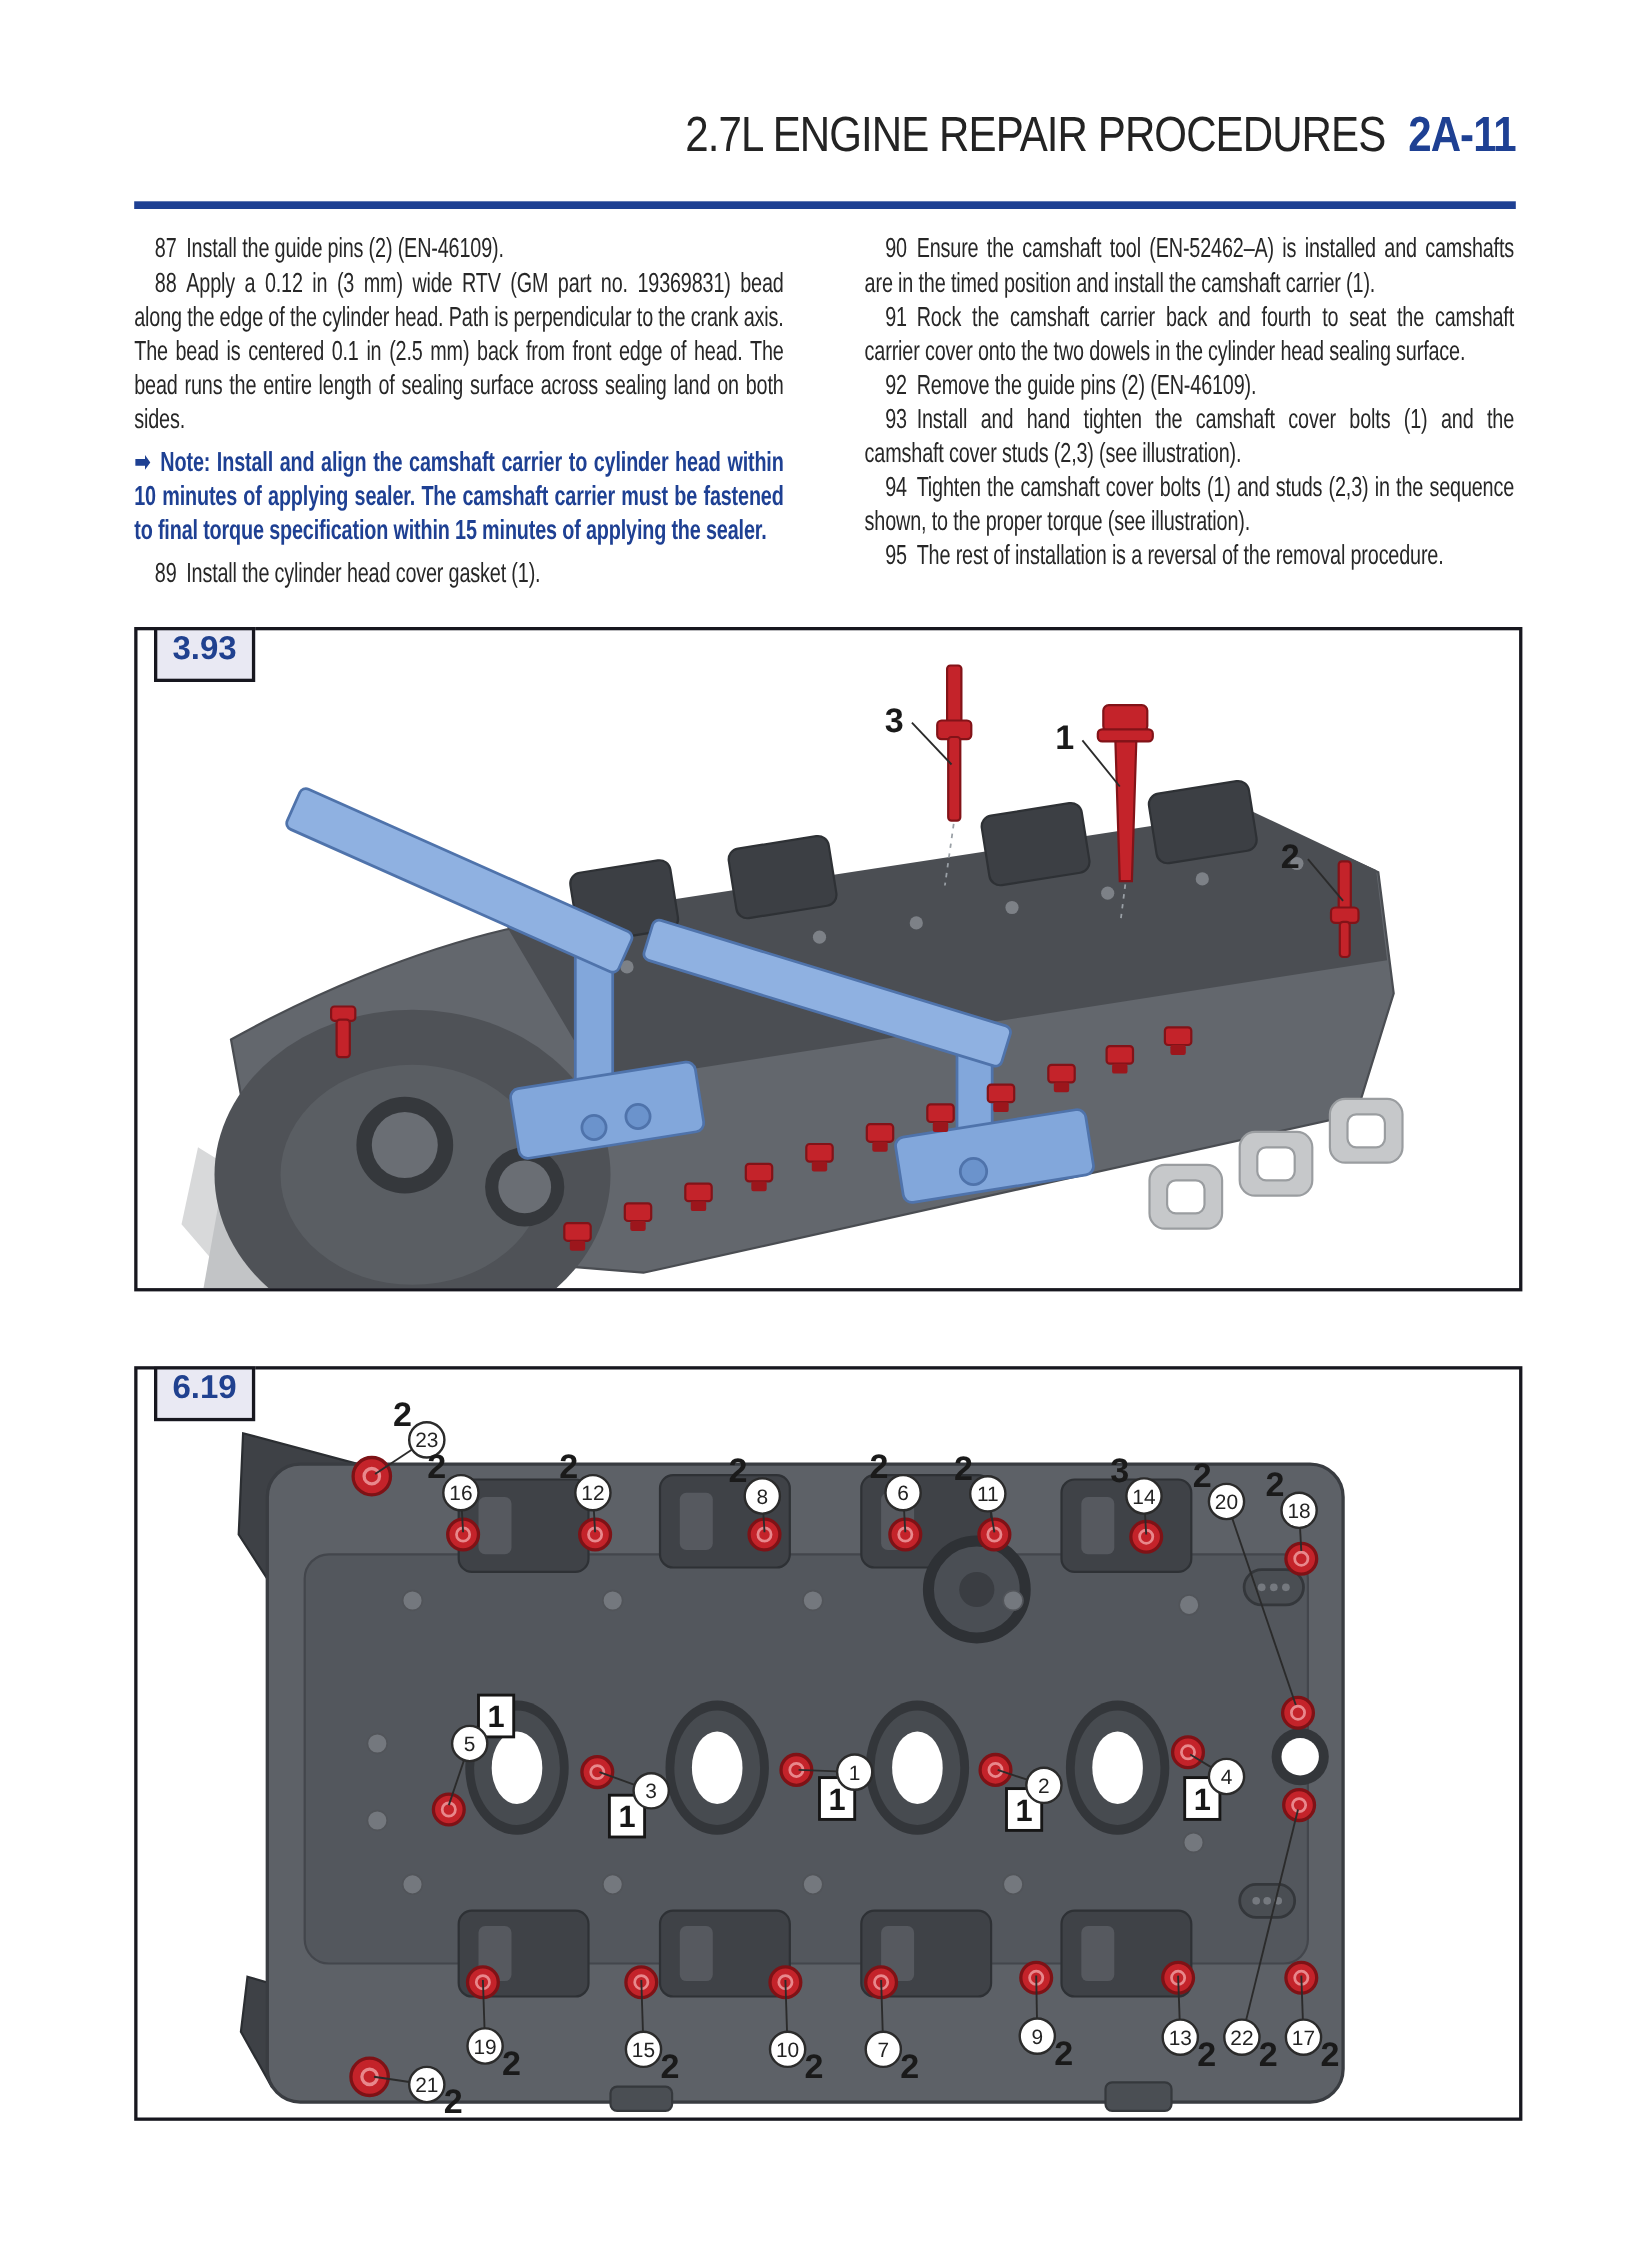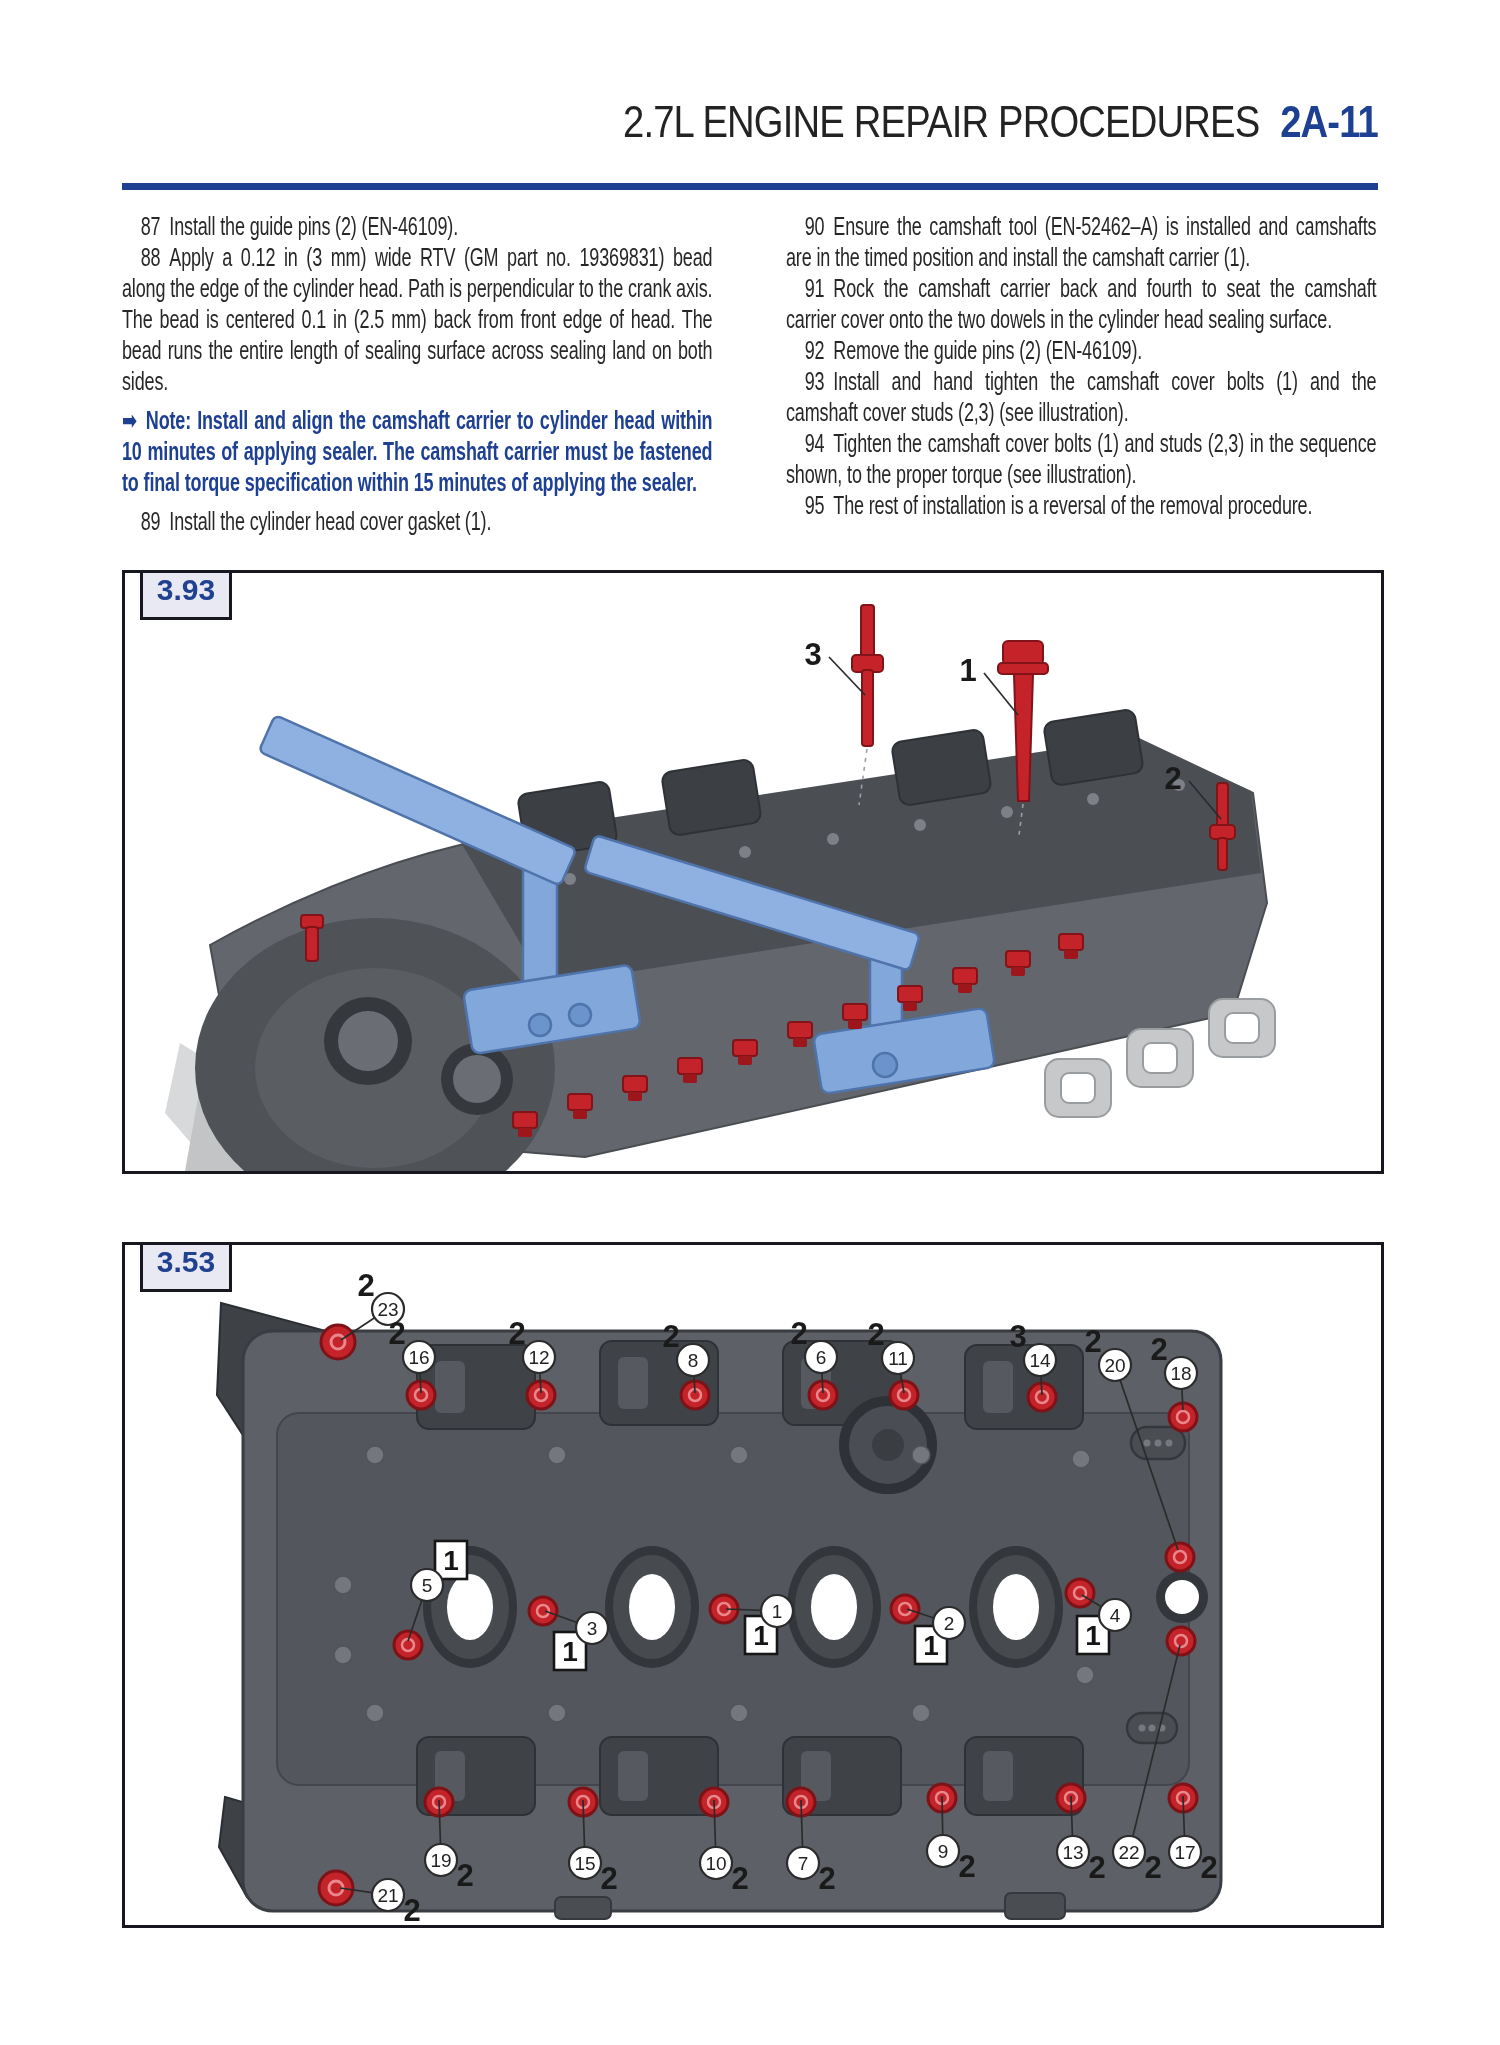--- a/index.html
+++ b/index.html
@@ -169,21 +169,21 @@
         <line x1="859" y1="100" x2="893" y2="142" class="leader"></line>
         <text x="843" y="108" class="bignum">1</text>
         <line x1="1064" y1="208" x2="1096" y2="246" class="leader"></line>
         <text x="1048" y="216" class="bignum">2</text>
       </g>
   </svg>
 </div>
 
 <div class="fig" id="fig394">
   <div class="figlabel">
-    <span>3.53</span>
+    <span>6.19</span>
   </div>
   <svg viewBox="0 0 1256 680">
     <defs>
       <g id="rb394">
         <circle r="14" fill="#c4232a" stroke="#7e1216" stroke-width="3"></circle>
         <circle r="6" fill="none" stroke="#e8888c" stroke-width="2.5"></circle>
       </g>
       <g id="rb394cap">
         <circle r="17" fill="#c4232a" stroke="#7e1216" stroke-width="3"></circle>
         <circle r="7" fill="none" stroke="#e8888c" stroke-width="3"></circle>

